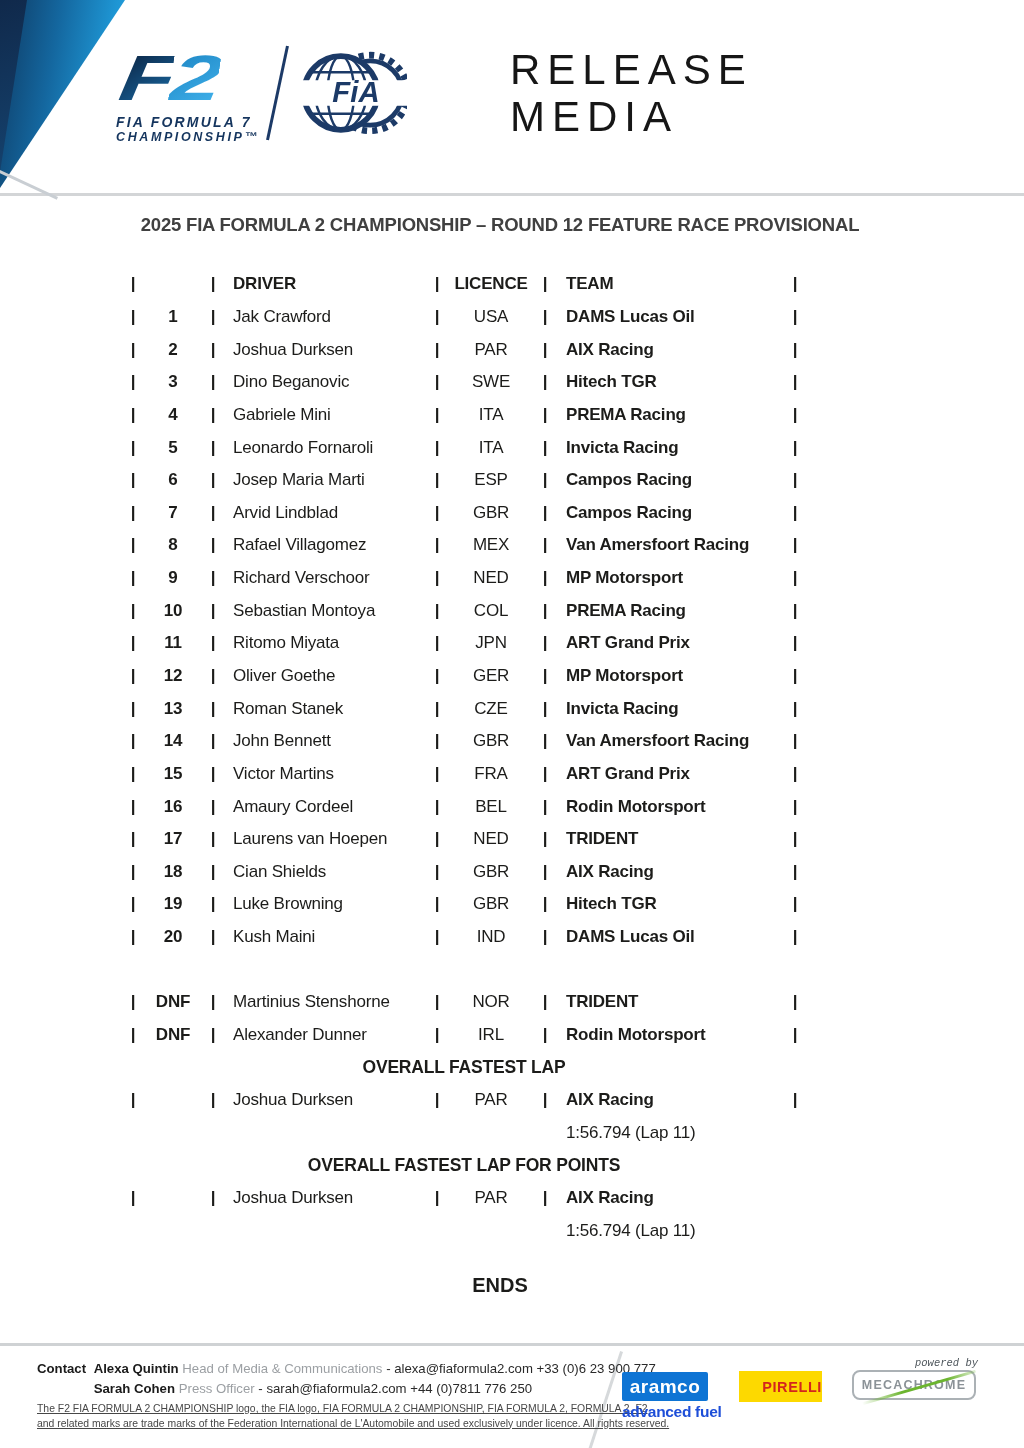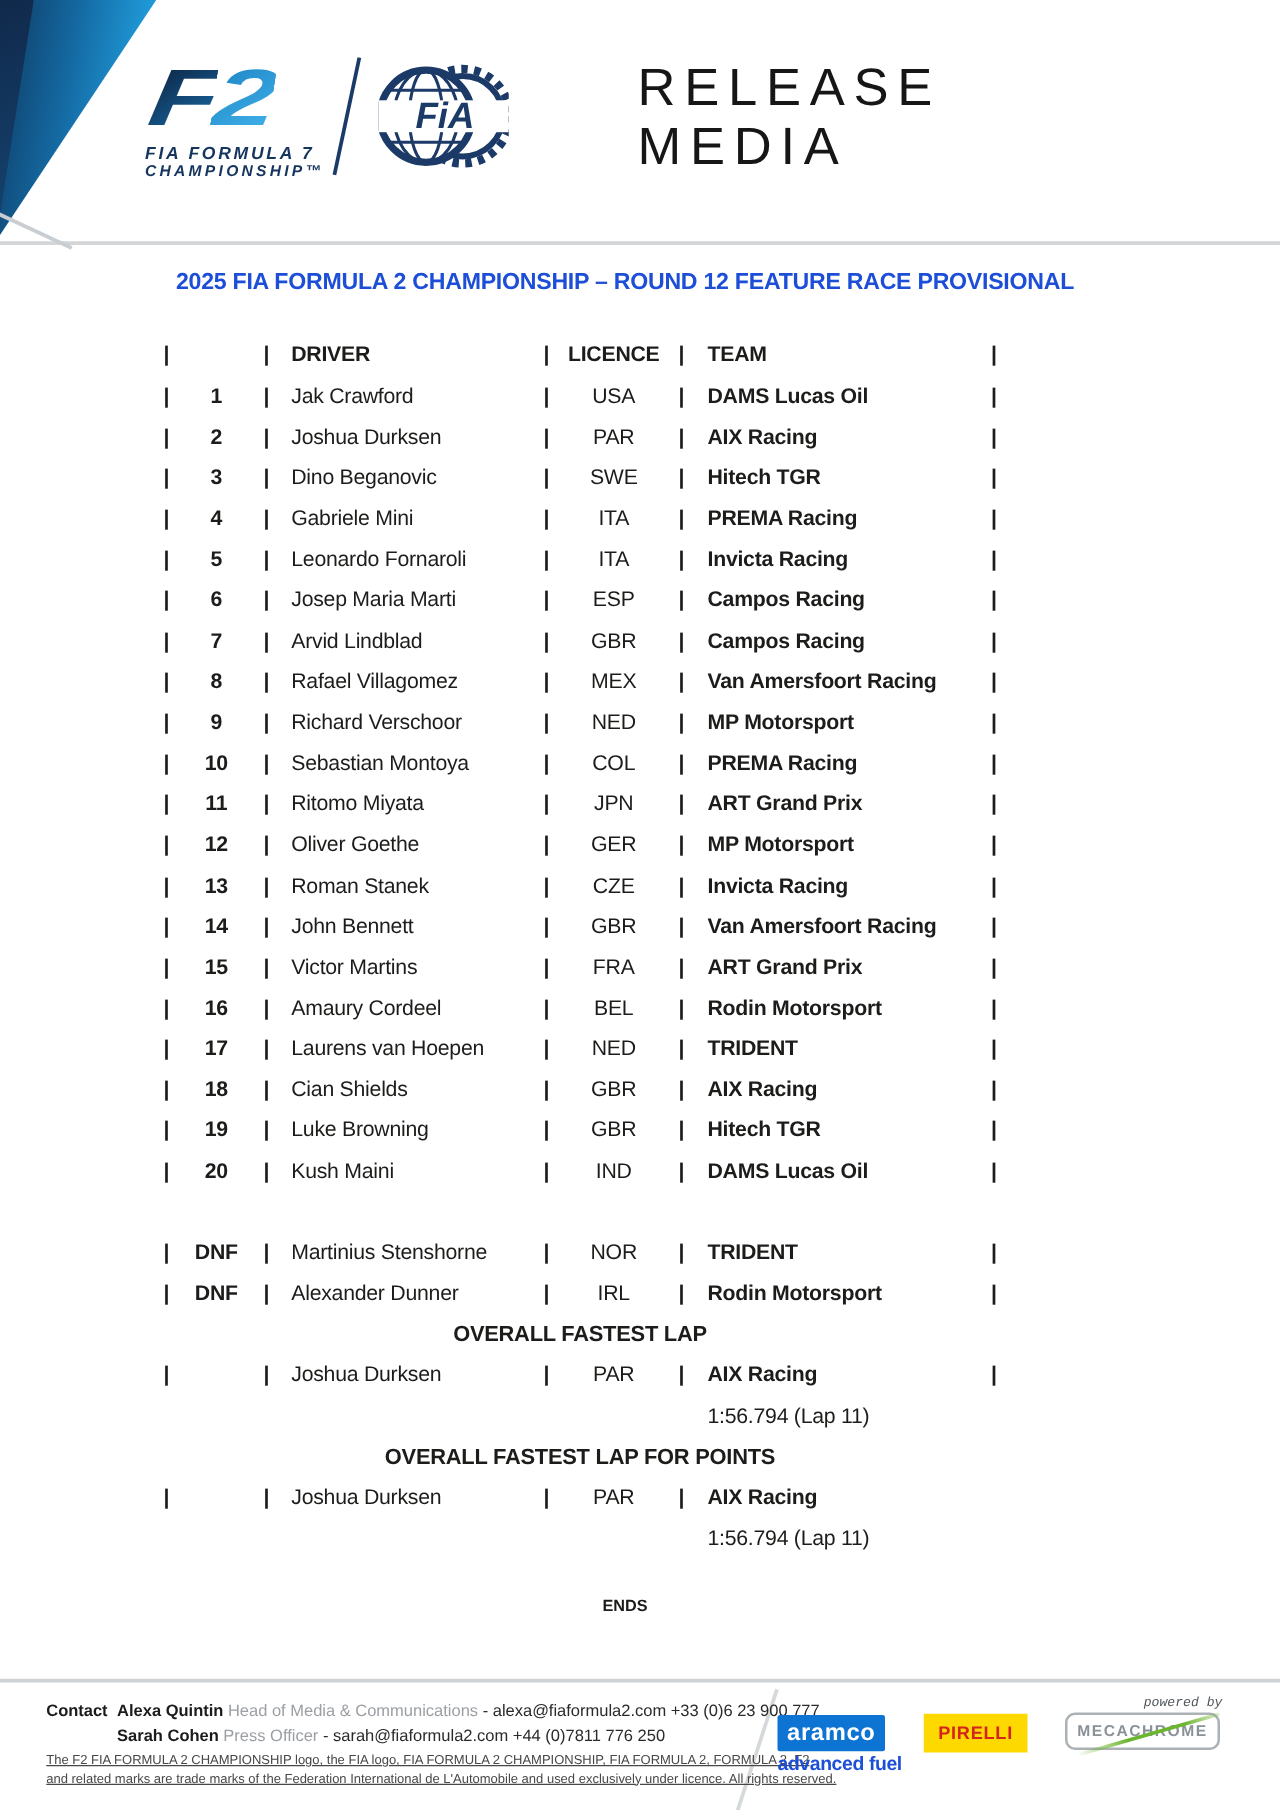--- a/index.html
+++ b/index.html
@@ -29,59 +29,59 @@
 
   .logo-divider { position:absolute; left:276px; top:45px; width:3px; height:96px; background:#1c3a67; transform:rotate(12deg); }
 
   .fia-logo { position:absolute; left:303px; top:45px; }
 
   .media-release { position:absolute; left:510px; top:46px; font-weight:300; font-size:42px;
     line-height:47px; letter-spacing:7px; color:#161616; }
 
   
   .title { position:absolute; top:211px; left:0; width:1000px; text-align:center;
-    font-size:18.5px; font-weight:700; line-height:27.4px; letter-spacing:-0.2px; color:#1d4ed8; }
+    font-size:18.5px; font-weight:700; line-height:27.4px; letter-spacing:-0.2px; color:#404040; }
 
   
   .table-block { position:absolute; top:268px; left:128px; width:672px; }
   .t-row { display:grid; grid-template-columns:10px 70px 10px 214px 10px 98px 10px 240px 10px;
     height:32.65px; align-items:center; font-size:17px; letter-spacing:-0.2px; }
   .t-row .pipe { text-align:center; font-weight:700; }
   .t-row .pos { text-align:center; font-weight:700; }
   .t-row .driver { padding-left:15px; font-weight:400; }
   .t-row .licence { text-align:center; font-weight:400; }
   .t-row .team { padding-left:16px; font-weight:700; }
   .t-row.header-row .driver, .t-row.header-row .licence { font-weight:700; }
   .t-row.time-row .team { font-weight:400; }
   .t-heading { height:32.65px; display:flex; align-items:center; justify-content:center;
     font-size:17.5px; font-weight:700; letter-spacing:-0.2px; }
 
   .ends { position:absolute; top:1271px; left:0; width:1000px; text-align:center;
-    font-size:13px; font-weight:700; line-height:28px; }
+    font-size:20px; font-weight:700; line-height:28px; }
 
   
   .footer-line { position:absolute; top:1343px; left:0; width:1024px; height:3px; background:#cfd2d4; }
   .footer-diag { position:absolute; left:588px; top:1346px; width:3px; height:104px; background:#d6d9db;
     transform:rotate(18deg); transform-origin:left bottom; }
 
   .contact { position:absolute; left:37px; top:1359px; font-size:13.2px; line-height:19.5px; color:#2a2a2a; }
   .contact .row { white-space:nowrap; }
   .contact .label { display:inline-block; width:53px; font-weight:700; color:#1b1b1b; }
   .contact .name { font-weight:700; color:#1b1b1b; }
   .contact .role { color:#9b9fa3; }
 
   .legal { position:absolute; left:37px; top:1402px; font-size:10.4px; line-height:14.5px; color:#474747;text-decoration:underline; }
 
   .aramco { position:absolute; left:622px; top:1372px; width:86px; text-align:center; }
   .aramco .box { width:86px; height:29px; border-radius:2px; display:flex; align-items:center; justify-content:center;
     color:#fff; font-weight:700; font-size:19px; letter-spacing:0.5px; }
   .aramco .sub { margin-top:2px; font-weight:700; font-size:15.5px; letter-spacing:-0.3px; white-space:nowrap; }
 
   .pirelli { position:absolute; left:739px; top:1371px; width:83px; height:31px;
-    display:flex; flex-direction:column; align-items:center; justify-content:center;gap:20px; }
+    display:flex; flex-direction:column; align-items:flex-end; justify-content:center;gap:20px; }
   .pirelli .bar-top { width:62px; height:3px; margin-bottom:1px; }
   .pirelli .word { font-size:14.5px; font-weight:900; letter-spacing:0.6px; line-height:14px; }
   .pirelli .bar-bot { width:62px; height:2px; margin-top:1px; }
 
   .mecachrome { position:absolute; left:852px; top:1357px; width:126px; }
   .mecachrome .powered { font-family:Liberation Mono, monospace; font-style:italic; font-size:10.5px;
     color:#4e565c; padding-left:8px; display:flex; align-items:flex-end;flex-direction:column; }
   .mecachrome .powered .pline { flex:1; height:1px; background:#8b9297; margin-left:4px; }
   .mecachrome .badge { position:relative; margin-top:1px; width:124px; height:30px; border:2px solid #abb1b5;
     border-radius:8px; display:flex; align-items:center; justify-content:center; background:#fff;

